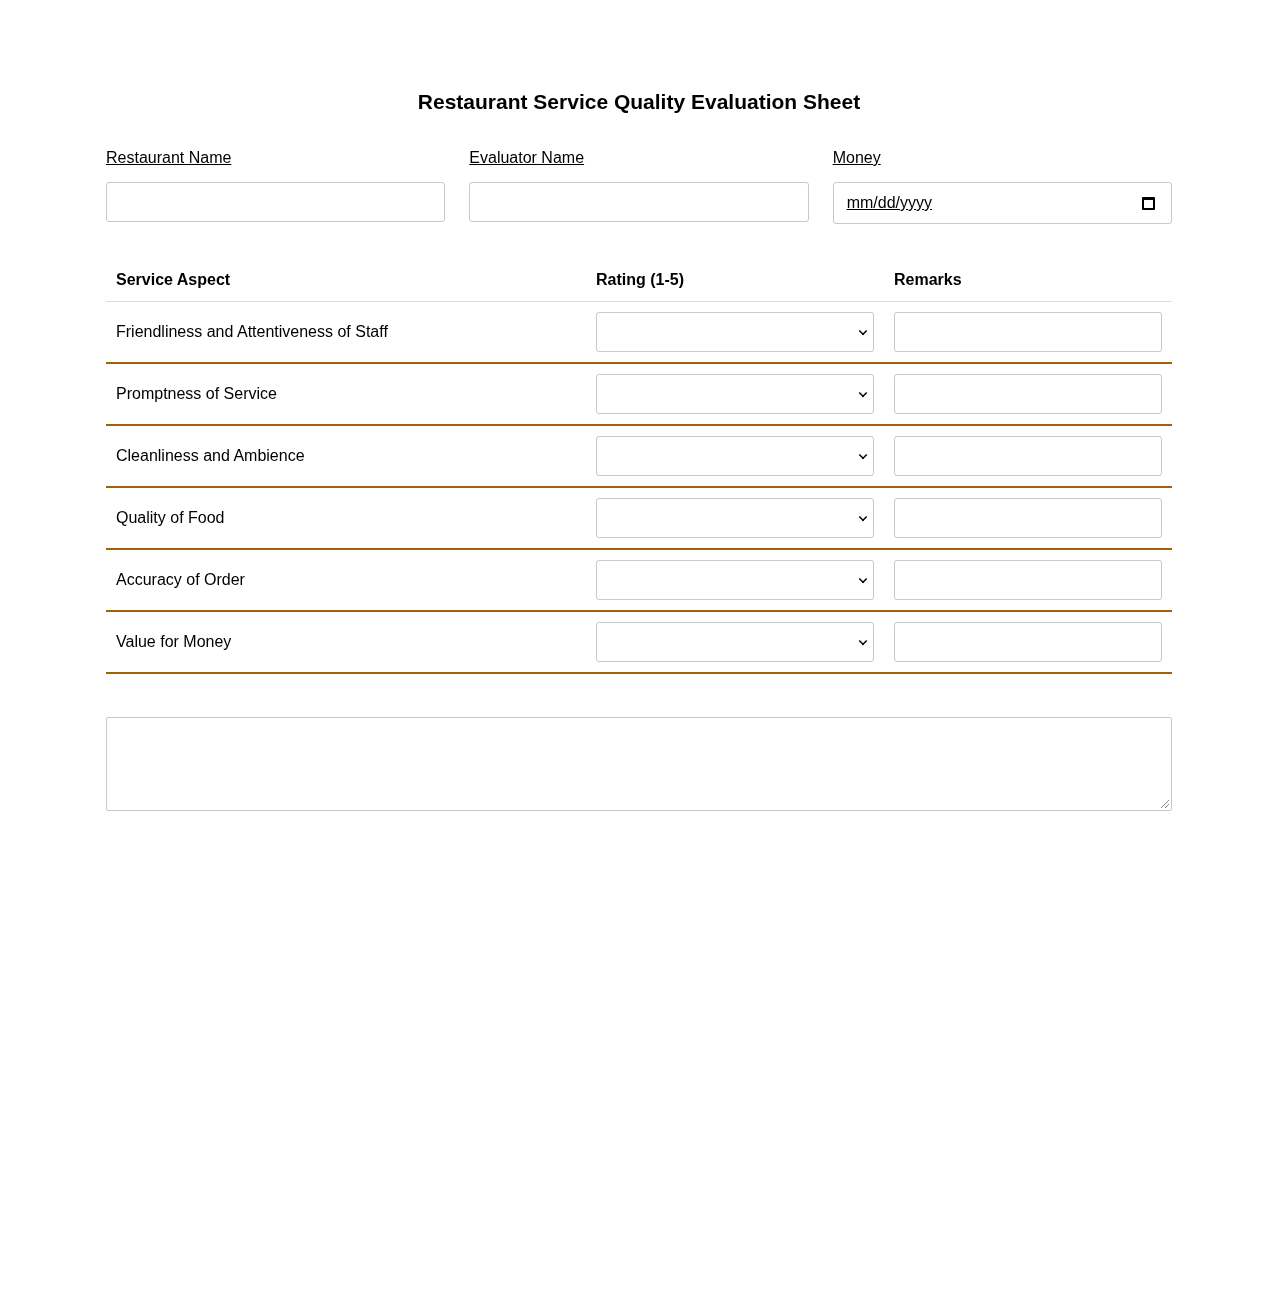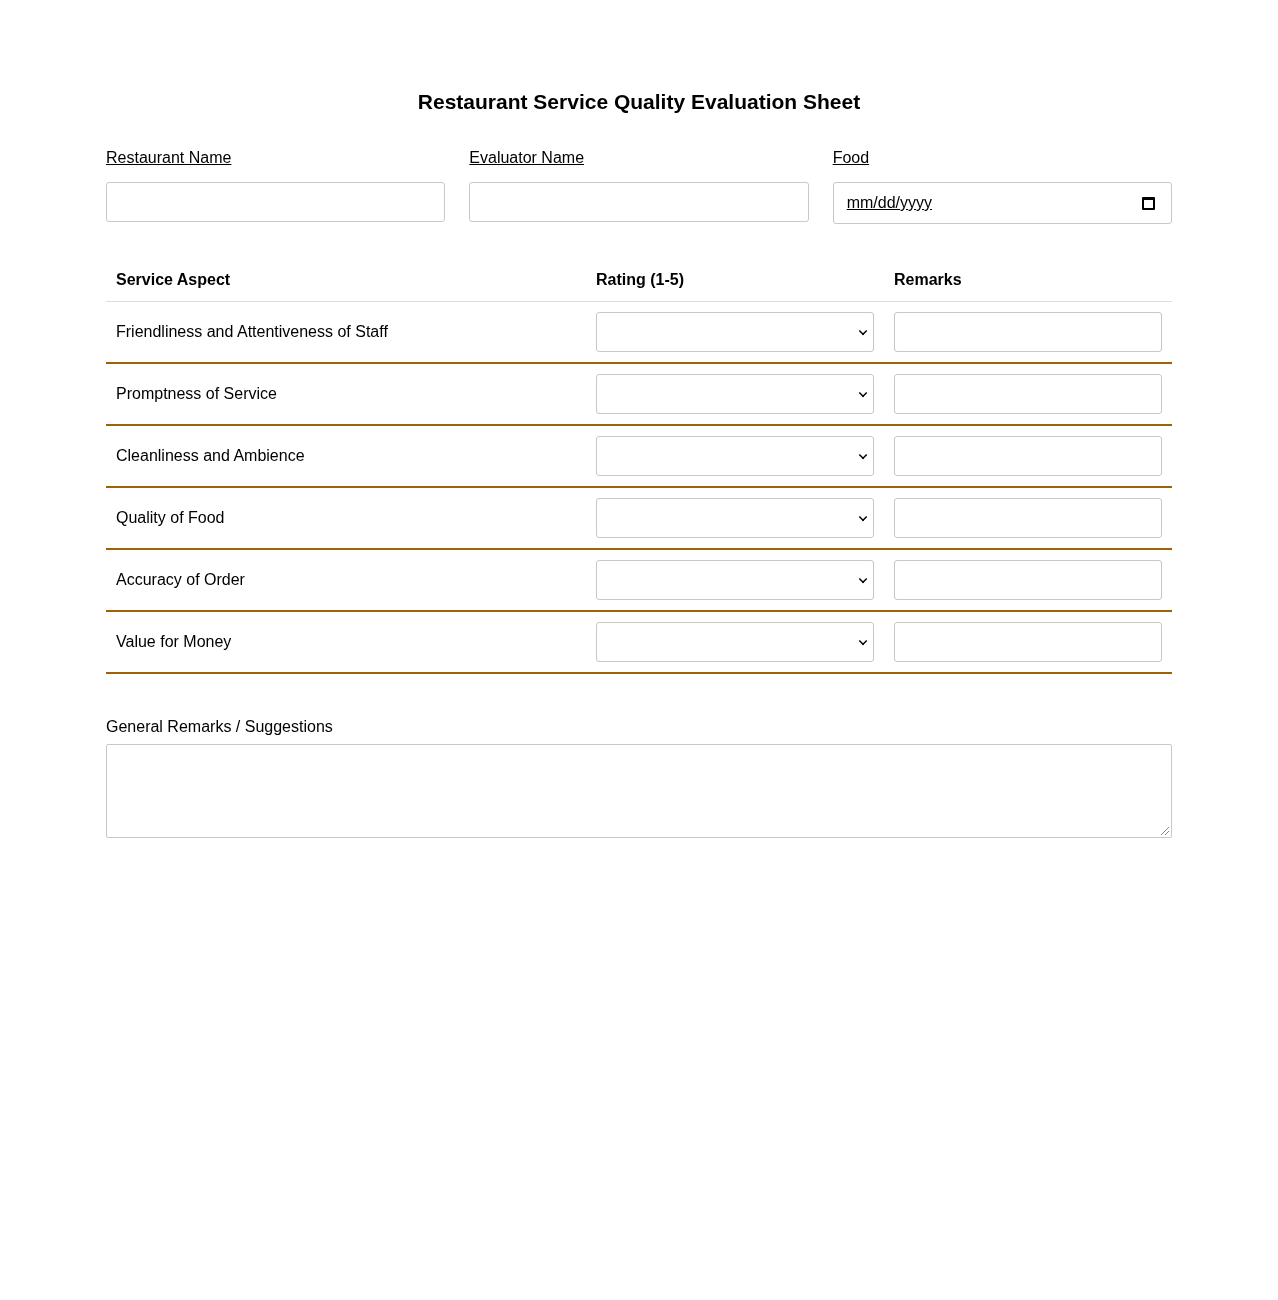--- a/index.html
+++ b/index.html
@@ -155,21 +155,21 @@
   <div class="top-fields">
     <div class="field">
       <label>Restaurant Name</label>
       <input class="text-input" type="text" value="" style="">
     </div>
     <div class="field">
       <label>Evaluator Name</label>
       <input class="text-input" type="text" value="" style="">
     </div>
     <div class="field">
-      <label>Food</label>
+      <label>Money</label>
       <div class="date-input">
         <span>mm/dd/yyyy</span>
         <span class="cal"></span>
       </div>
     </div>
   </div>
 
   <table>
     <colgroup>
         <col class="c1">
@@ -235,18 +235,17 @@
             <div class="rating-select">
               <span class="chev"></span>
             </div>
           </td>
         <td><input class="comment-input" type="text" value="" style=""></td>
       </tr>
     </tbody>
   </table>
 
   <div class="remarks">
-    <label>General Remarks / Suggestions</label>
     <div class="remarks-area">
       <span class="grip"></span>
     </div>
   </div>
 </div>
 
 </body></html>

